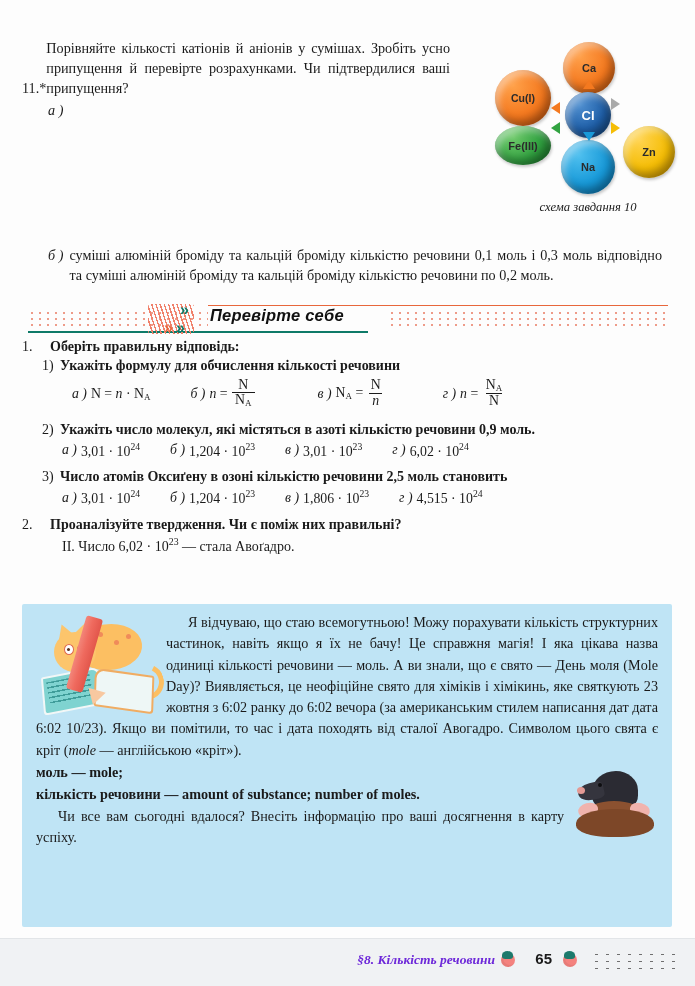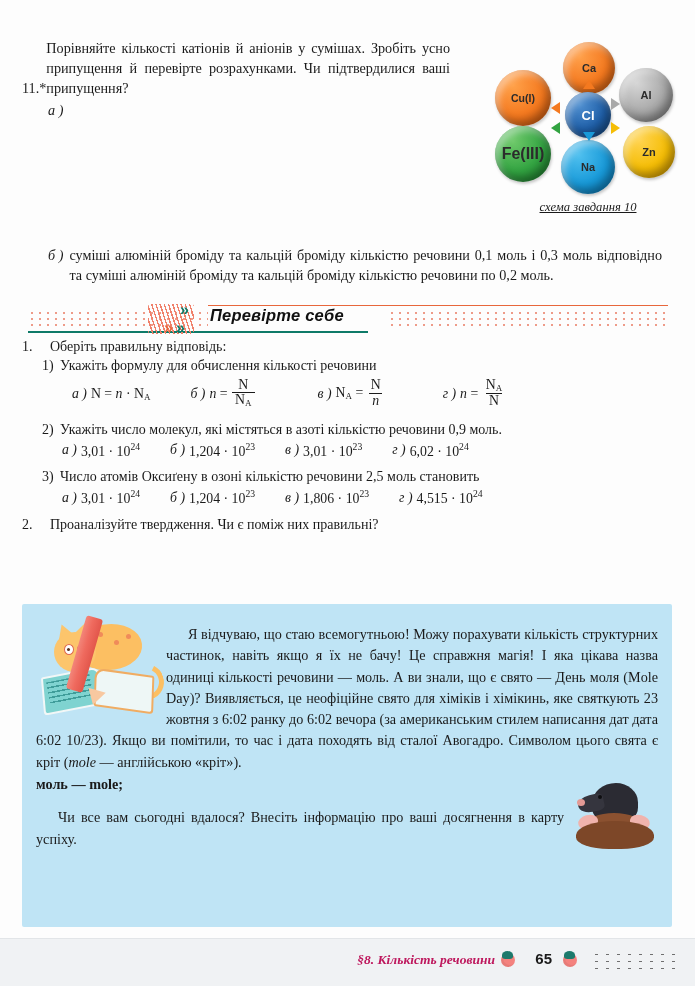--- a/index.html
+++ b/index.html
@@ -84,21 +84,21 @@
     box-shadow: inset -4px -5px 9px rgba(0,0,0,.33),
                 inset 4px 5px 7px rgba(255,255,255,.45),
                 1px 2px 3px rgba(0,0,0,.22);
   }
   .b-ca  { width: 52px; height: 52px; left: 74px;  top: 2px;   font-size: 11px;
            background: radial-gradient(circle at 33% 28%, #ffa04a 0%, #f4791f 55%, #d55e0e 100%); }
   .b-cu  { width: 56px; height: 56px; left: 6px;   top: 30px;  font-size: 10.5px;
            background: radial-gradient(circle at 33% 28%, #ffa149 0%, #f4791f 55%, #d2590c 100%); }
   .b-al  { width: 54px; height: 54px; left: 130px; top: 28px;  font-size: 11px;
            background: radial-gradient(circle at 33% 28%, #d6d6d6 0%, #a9a9a9 55%, #818181 100%); }
-  .b-fe  { width: 56px; height: 56px; left: 6px;   top: 86px;  font-size: 16px;
+  .b-fe  { width: 56px; height: 39px; left: 6px;   top: 86px;  font-size: 11px;
            background: radial-gradient(circle at 33% 28%, #6ec96a 0%, #32a341 55%, #1c7a2c 100%); justify-content: center; }
   .b-zn  { width: 52px; height: 52px; left: 134px; top: 86px;  font-size: 11px;
            background: radial-gradient(circle at 33% 28%, #ffd34e 0%, #f5bd05 55%, #d89e00 100%); }
   .b-na  { width: 54px; height: 54px; left: 72px;  top: 100px; font-size: 11px;
            background: radial-gradient(circle at 33% 28%, #4fc0ef 0%, #1899d8 55%, #0a76b4 100%); }
   .b-cl  { width: 46px; height: 46px; left: 76px;  top: 52px;  font-size: 13px; color: #ffffff;
            background: radial-gradient(circle at 33% 28%, #4f8fd0 0%, #1f5fa8 55%, #174a83 100%); }
 
   .arr {
     position: absolute;
@@ -113,21 +113,20 @@
 
   .scheme-caption {
     position: absolute;
     left: 12px;
     top: 160px;
     width: 190px;
     text-align: center;
     font-style: italic;
     font-size: 12.6px;
     color: #1a1a1a;
-    text-decoration: underline;
   }
 
   
   .banner {
     position: absolute;
     left: 28px;
     top: 302px;
     width: 640px;
     height: 34px;
   }
@@ -185,21 +184,21 @@
   
   .quiz {
     position: absolute;
     left: 22px;
     top: 338px;
     width: 650px;
     font-size: 14px;
   }
   .q-row { display: flex; margin-top: 1px; }
   .q-num { width: 28px; flex: none; }
-  .q-body { flex: 1; text-align: justify; }
+  .q-body { flex: 1; text-align: justify; font-weight: bold; }
   .q-sub { margin-left: 20px; margin-top: 3px; }
   .q-sub-row { display: flex; }
   .q-sub-num { width: 18px; flex: none; }
 
   .opts {
     display: flex;
     margin-top: 3px;
     margin-left: 36px;
     font-size: 13.8px;
   }
@@ -242,21 +241,21 @@
   }
   .ib-text {
     position: absolute;
     left: 14px;
     top: 8px;
     width: 622px;
     font-size: 14.2px;
     line-height: 1.5;
     text-align: justify;
   }
-  .ib-p { margin: 12px 0 0 0; }
+  .ib-p { margin: 0 0 0 0; }
   .ib-p.indent { text-indent: 22px; }
   .ib-center {
     text-align: left;
     font-weight: bold;
     margin-top: 1px;
   }
   .float-cat {
     float: left;
     width: 122px;
     height: 100px;
@@ -387,21 +386,21 @@
     background: #f0f2f4;
     border-top: 1px solid #e2e5e8;
   }
   .foot-sec {
     position: absolute;
     right: 200px;
     top: 13px;
     font-style: italic;
     font-weight: bold;
     font-size: 13.5px;
-    color: #be185d;
+    color: #6d28d9;
     white-space: nowrap;
   }
   .foot-pg {
     position: absolute;
     right: 143px;
     top: 11px;
     font-family: "Liberation Sans", sans-serif;
     font-weight: bold;
     font-size: 15px;
     color: #1a1a1a;
@@ -454,23 +453,20 @@
     </div>
   </div>
 
   <div class="scheme">
     <div class="scheme-canvas">
       <div class="ball b-ca">
           <span>Ca</span>
         </div>
       <div class="ball b-cu">
           <span>Cu(I)</span>
-        </div>
-      <div class="ball b-al">
-          <span>Al</span>
         </div>
       <div class="ball b-fe">
           <span>Fe(III)</span>
         </div>
       <div class="ball b-zn">
           <span>Zn</span>
         </div>
       <div class="ball b-na">
           <span>Na</span>
         </div>
@@ -587,20 +583,21 @@
           <span class="opt-lbl">г )</span>
           <span class="opt-val"><span>4,515</span>&nbsp;·&nbsp;10<sup>24</sup></span>
         </div>
       </div>
     </div>
 
     <div class="q-row" style="margin-top:10px;">
       <span class="q-num">2.</span>
       <span class="q-body">Проаналізуйте твердження. Чи є поміж них правильні?</span>
     </div>
+    <div class="roman"><span>II. Число 6,02 · 10</span><sup>23</sup><span> — стала Авоґадро.</span></div>
   </div>
 
   <div class="infobox">
     <div class="ib-text">
 
       <div class="float-cat">
         <div class="cat-ill">
           <div class="cat-tail"></div>
           <div class="cat-body"></div>
           <div class="cat-ear1"></div>
@@ -630,20 +627,21 @@
           <div class="mole-nose"></div>
           <div class="mole-eye"></div>
           <div class="mole-mound2"></div>
           <div class="mole-paw1"></div>
           <div class="mole-paw2"></div>
           <div class="mole-mound"></div>
         </div>
       </div>
 
       <p class="ib-p ib-center">моль — mole;</p>
+      <p class="ib-p ib-center">кількість речовини — amount of substance; number of moles.</p>
       <p class="ib-p indent">Чи все вам сьогодні вдалося? Внесіть інформацію про ваші досягнення в карту успіху.</p>
     </div>
   </div>
 
   <div class="footer">
     <div class="foot-sec">§8. Кількість речовини</div>
     <div class="foot-dot foot-dot-l"></div>
     <div class="foot-pg">65</div>
     <div class="foot-dot foot-dot-r"></div>
     <div class="foot-grid"></div>

